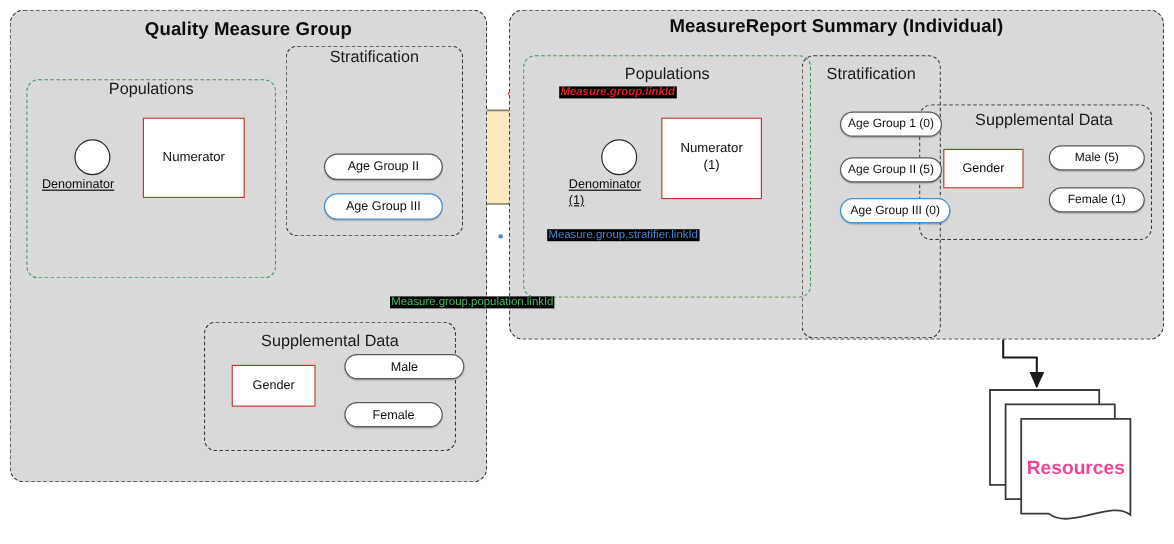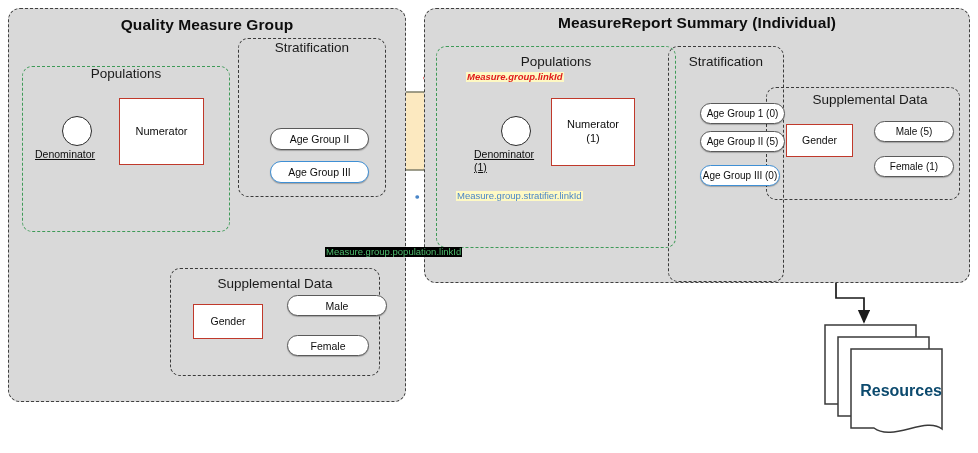--- a/index.html
+++ b/index.html
@@ -70,36 +70,36 @@
     border:1.6px solid #2b2b2b;
     border-radius:50%;
   }
   .plain-label{
     position:absolute;text-align:left;color:#0d0d0d;text-decoration:underline;
   }
 
   
   .linklab{
     position:absolute;
-    background:#fef9c3;
+    background:#000000;
     padding:0 1px;
     white-space:nowrap;
     line-height:1.1;
   }
   .linklab.red{color:#e01b1b;font-style:italic;font-weight:bold;}
   .linklab.blue{color:#4a86c8;}
   .linklab.green{color:#4cbb6c;background:#000000;}
 
   
   svg.overlay{position:absolute;left:0;top:0;width:978px;height:453px;overflow:visible;pointer-events:none;}
 
   
   .res-label{
-    position:absolute;font-weight:bold;color:#0c4a6e;
-    text-align:right;left:0;right:0;
+    position:absolute;font-weight:bold;color:#ec4899;
+    text-align:center;left:0;right:0;
   }
 </style>
 </head>
 <body>
 
 <div id="stage">
 
   <svg class="overlay" viewBox="0 0 978 453">
     <defs>
       <marker id="ah" markerWidth="7" markerHeight="7" refX="6" refY="3.2" orient="auto">
@@ -223,23 +223,23 @@
   <div class="plain-label abs" style="left:474px;top:148px;width:85px;font-size:10.5px;line-height:1.25;">
     <span>Denominator</span><br>
     <span>(1)</span>
   </div>
 
   <div class="abs rect" style="left:551px;top:98px;width:84px;height:68px;font-size:11px;flex-direction:column;">
     <span>Numerator</span>
     <span>(1)</span>
   </div>
 
-  <div class="abs pill" style="left:700px;top:103px;width:85px;height:21px;font-size:10px;">Age Group 1 (0)</div>
+  <div class="abs pill" style="left:700px;top:93px;width:85px;height:21px;font-size:10px;">Age Group 1 (0)</div>
   <div class="abs pill" style="left:700px;top:131px;width:85px;height:21px;font-size:10px;">Age Group II (5)</div>
-  <div class="abs pill blue" style="left:700px;top:165px;width:80px;height:21px;font-size:10px;">Age Group III (0)</div>
+  <div class="abs pill blue" style="left:700px;top:165px;width:92px;height:21px;font-size:10px;">Age Group III (0)</div>
 
   <div class="abs rect" style="left:786px;top:124px;width:67px;height:33px;font-size:10.5px;">Gender</div>
   <div class="abs pill" style="left:874px;top:121px;width:80px;height:21px;font-size:10px;">Male (5)</div>
   <div class="abs pill" style="left:874px;top:156px;width:80px;height:21px;font-size:10px;">Female (1)</div>
 
   <div class="linklab red" style="left:466px;top:72px;font-size:9.5px;">Measure.group.linkId</div>
 
   <div class="linklab blue" style="left:456px;top:191px;font-size:9.5px;">Measure.group.stratifier.linkId</div>
 
   <div class="linklab green" style="left:325px;top:247px;font-size:9.5px;">Measure.group.population.linkId</div>

